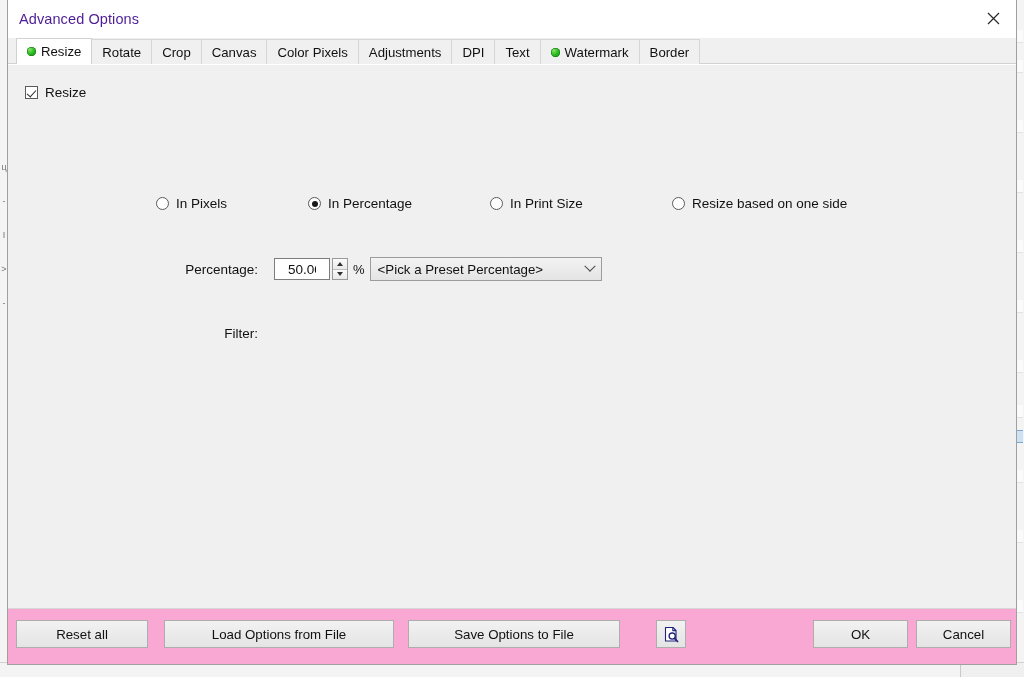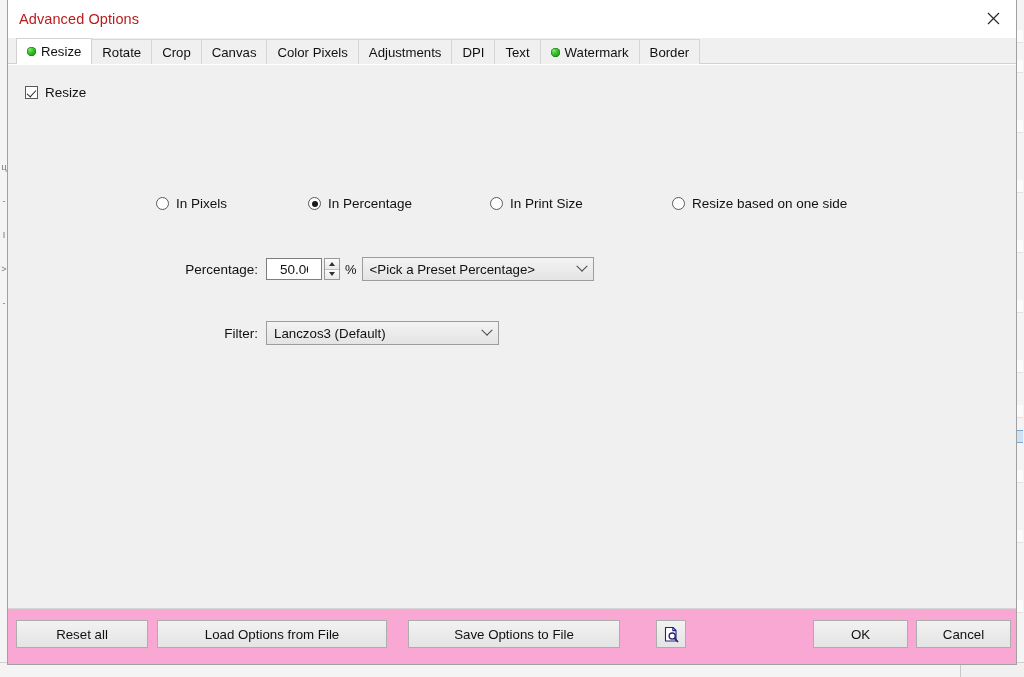--- a/index.html
+++ b/index.html
@@ -96,21 +96,21 @@
     height: 37px;
     min-height: 37px;
     background: #ffffff;
     border-bottom: 1px solid #ffffff;
     display: flex;
     align-items: center;
     position: relative;
   }
   .title-text {
     font-size: 14.5px;
-    color: #b91c1c;
+    color: #4c1d95;
     padding-left: 11px;
     letter-spacing: 0.1px;
   }
   .close-btn {
     position: absolute;
     right: 0; top: 0;
     width: 46px; height: 36px;
     display: flex;
     align-items: center;
     justify-content: center;
@@ -469,56 +469,50 @@
         <span class="radio"></span>
         <span>In Print Size</span>
       </div>
       <div class="radio-item" style="left:664px;">
         <span class="radio"></span>
         <span>Resize based on one side</span>
       </div>
     </div>
 
     <div class="pct-row">
-      <div class="field-label" style="width:250px;padding-right:8px;">Percentage:</div>
+      <div class="field-label" style="width:250px;padding-right:16px;">Percentage:</div>
       <input class="numinput" type="text" readonly="" value="50.00" style="">
       <div class="spinner">
         <div class="spin-btn up">
             <i class="arw"></i>
           </div>
         <div class="spin-btn down">
             <i class="arw"></i>
           </div>
       </div>
       <span class="pct-sign">%</span>
       <div class="combo" style="width:232px;">
         <span class="combo-text">&lt;Pick a Preset Percentage&gt;</span>
         <span class="chev">
             <i></i>
           </span>
       </div>
     </div>
 
     <div class="filter-row">
       <div class="field-label" style="width:250px;padding-right:8px;">Filter:</div>
-      <div class="combo" style="width:233px;">
-        <span class="combo-text">Lanczos3 (Default)</span>
-        <span class="chev">
-            <i></i>
-          </span>
-      </div>
     </div>
 
   </div>
 
   <div class="buttonbar">
     <div class="btn" style="left:8px;width:132px;">
       <span>Reset all</span>
     </div>
-    <div class="btn" style="left:149px;width:230px;">
+    <div class="btn" style="left:156px;width:230px;">
       <span>Load Options from File</span>
     </div>
     <div class="btn" style="left:400px;width:212px;">
       <span>Save Options to File</span>
     </div>
     <div class="icon-btn" style="left:648px;">
       <svg width="17" height="17" viewBox="0 0 17 17">
         <path d="M2.5 1.5 H10 L13 4.5 V15 H2.5 Z" fill="#ffffff" stroke="#23237a" stroke-width="1.1" stroke-linejoin="round"></path>
         <path d="M9.8 1.6 V4.6 H12.9" fill="none" stroke="#23237a" stroke-width="1.1" stroke-linejoin="round"></path>
         <circle cx="9.2" cy="10.1" r="3.1" fill="#ffffff" stroke="#23237a" stroke-width="1.3"></circle>

